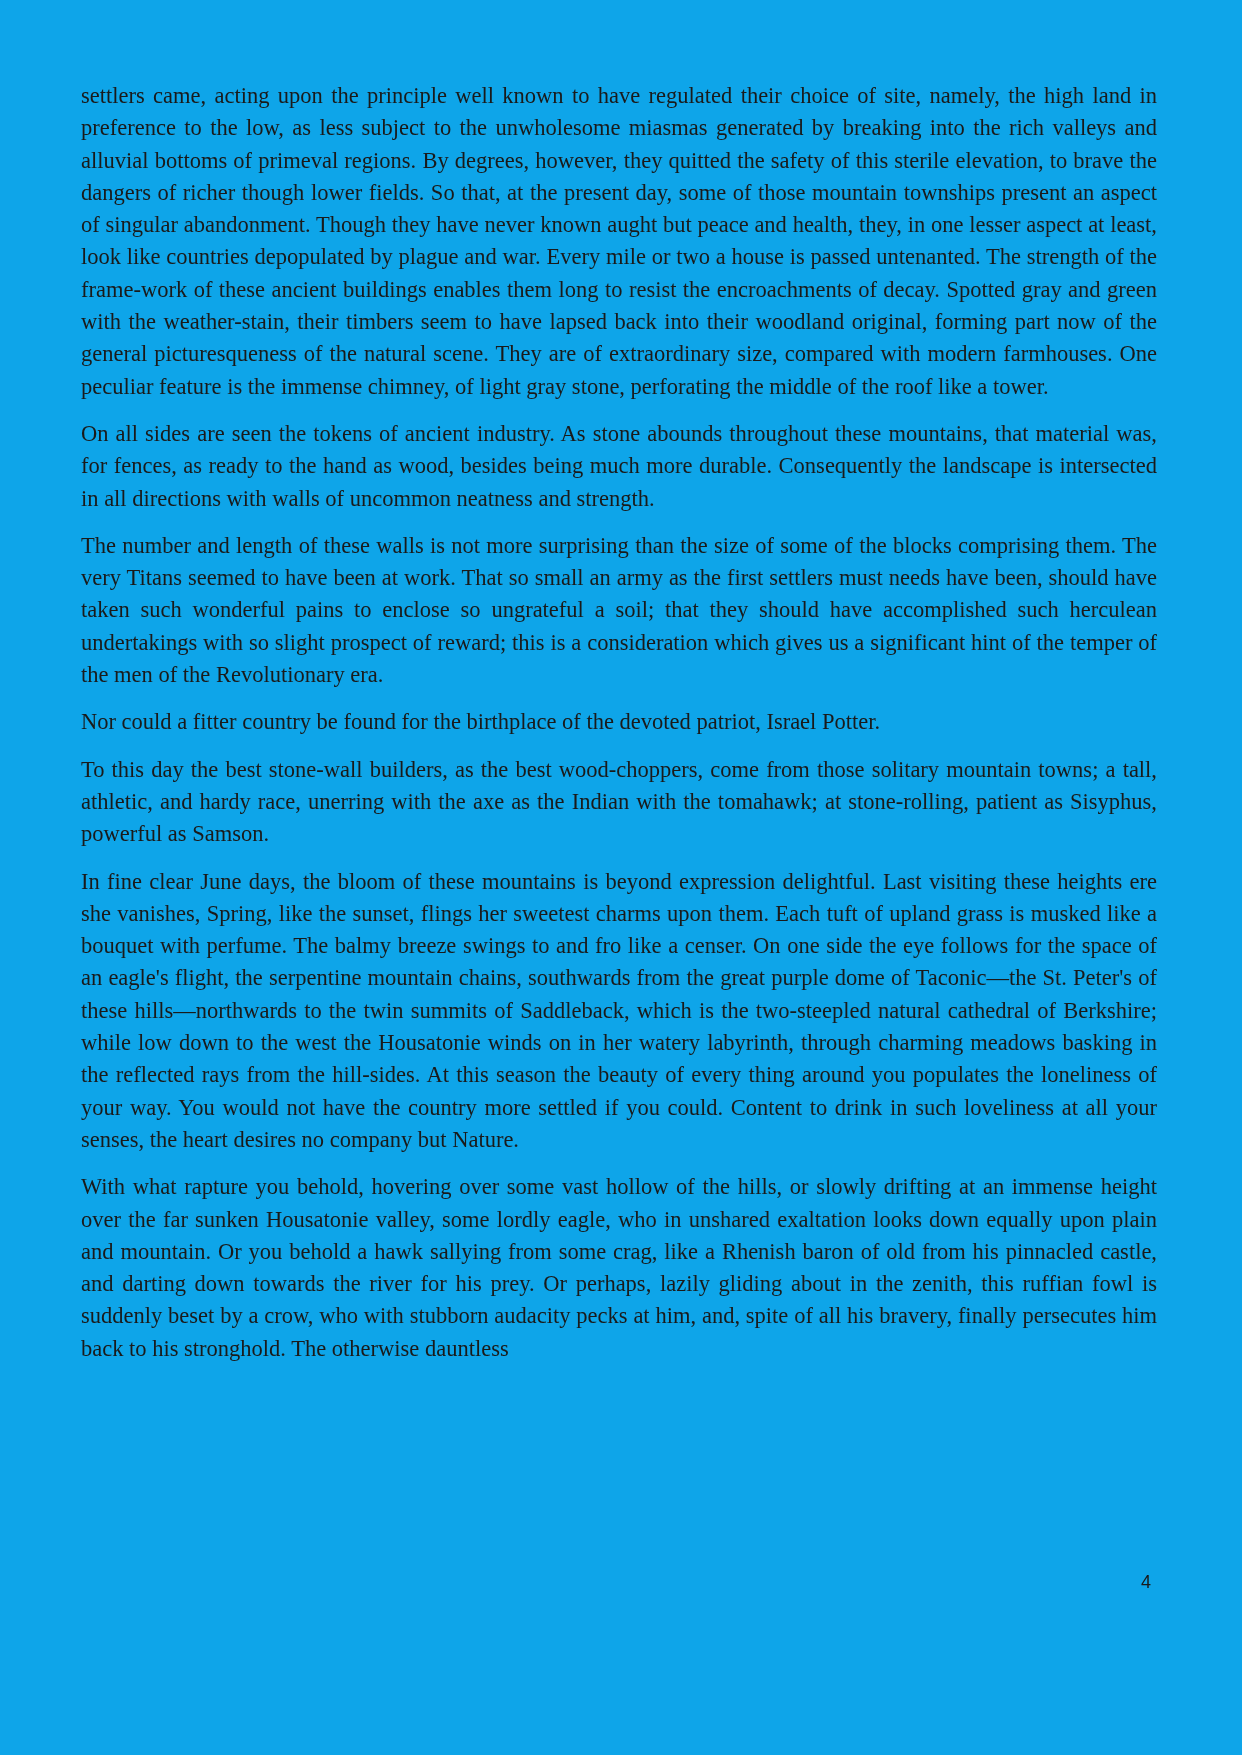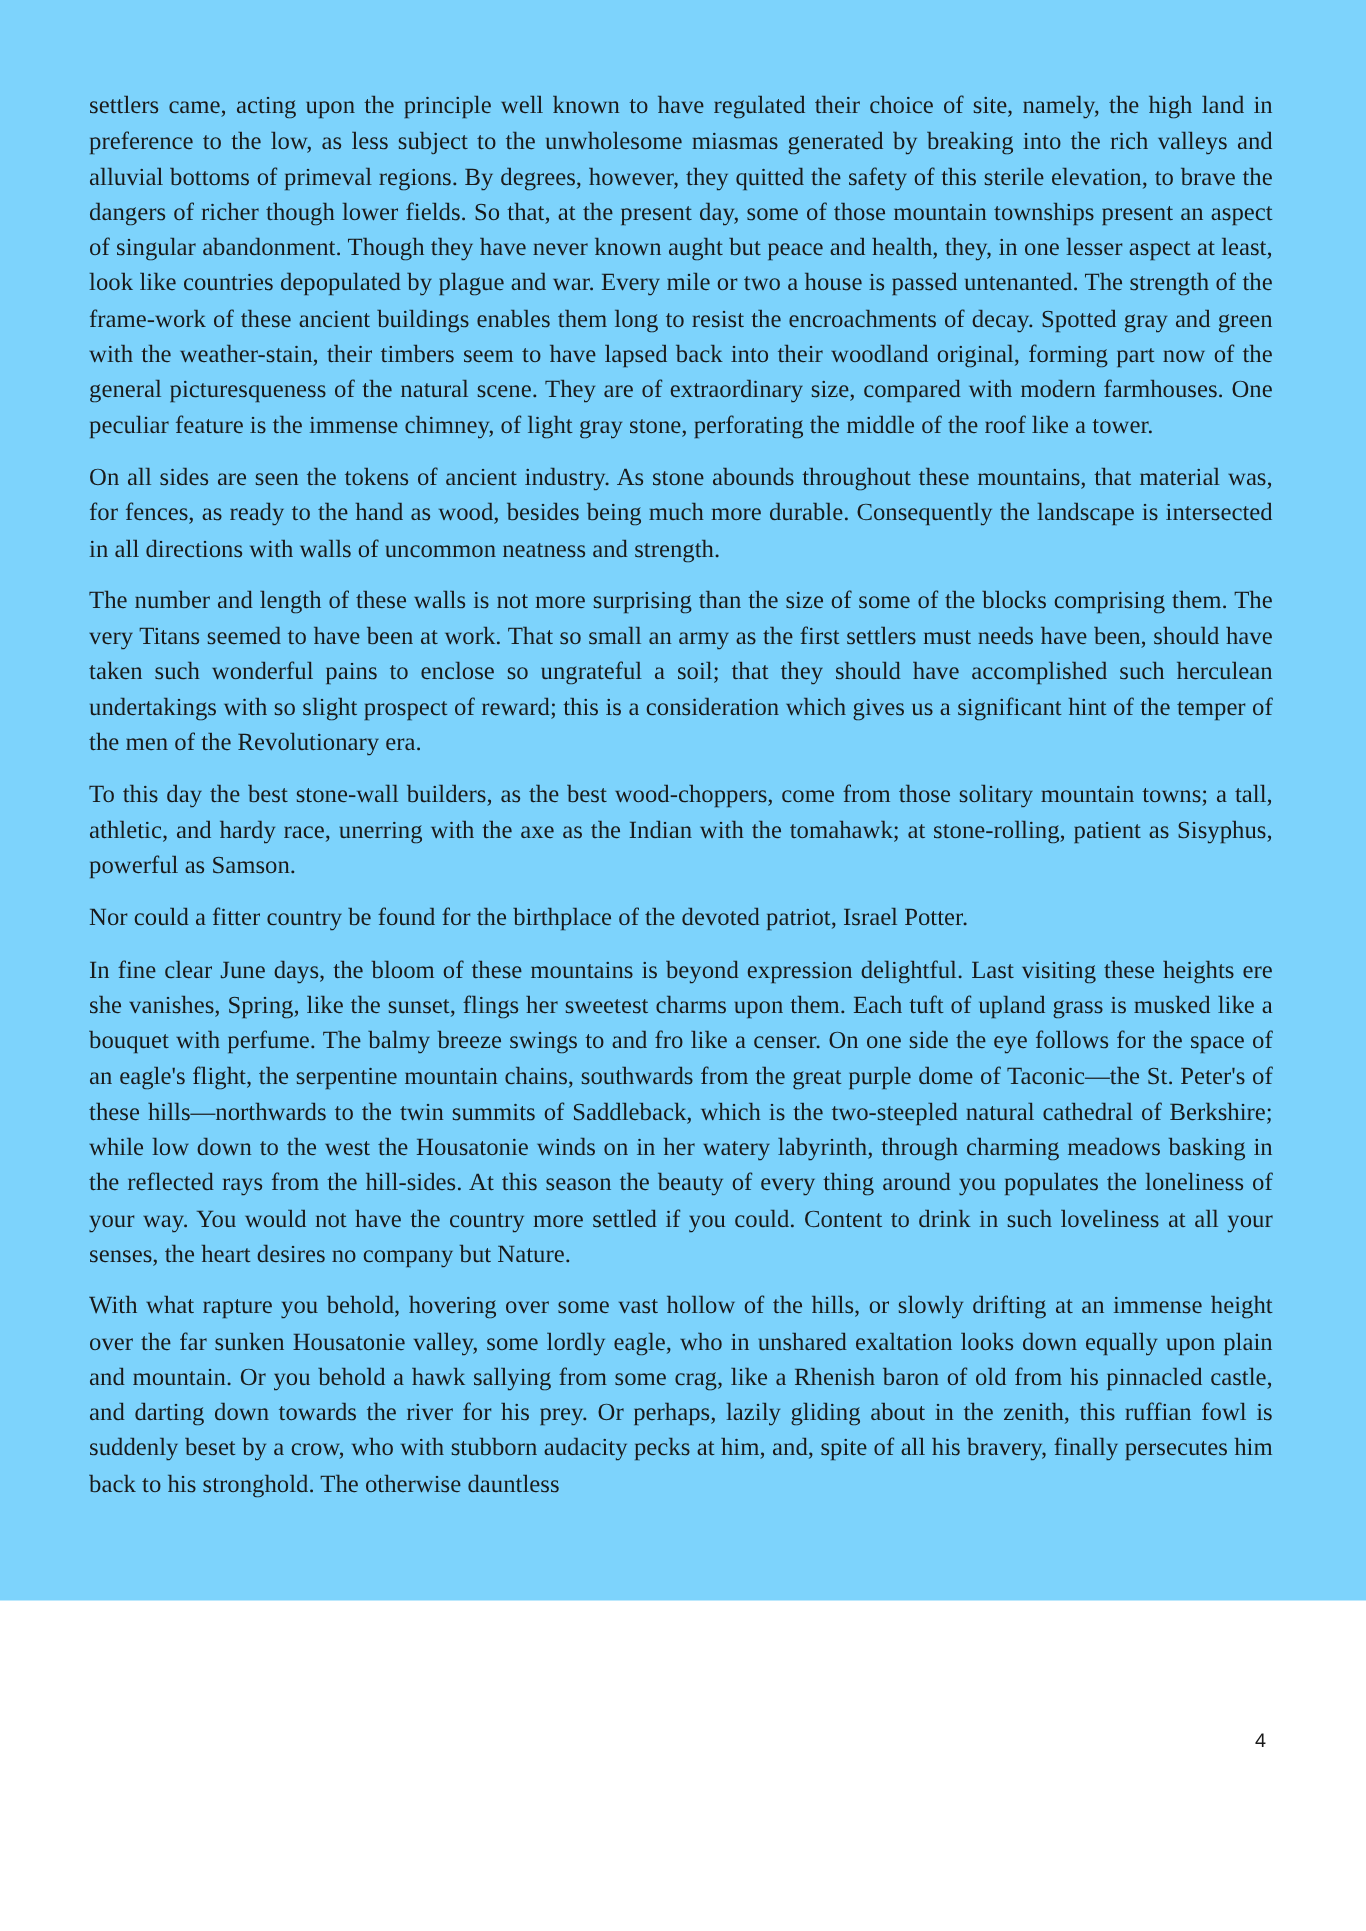--- a/index.html
+++ b/index.html
@@ -11,22 +11,22 @@
     width: 1242px;
     height: 1755px;
     position: relative;
     overflow: hidden;
   }
   .page {
     position: absolute;
     left: 0;
     top: 0;
     width: 1242px;
-    height: 1455px;
-    background: #7dd3fc;
+    height: 1755px;
+    background: #0ea5e9;
   }
   .body-text {
     position: absolute;
     left: 81px;
     top: 80px;
     width: 1076px;
     font-family: "Liberation Serif", "DejaVu Serif", serif;
     font-size: 22.5px;
     line-height: 32.3px;
     color: #1a1a1a;
@@ -49,19 +49,19 @@
   }
 </style>
 </head>
 <body>
 
 <div class="page">
   <div class="body-text">
     <p>settlers came, acting upon the principle well known to have regulated their choice of site, namely, the high land in preference to the low, as less subject to the unwholesome miasmas generated by breaking into the rich valleys and alluvial bottoms of primeval regions. By degrees, however, they quitted the safety of this sterile elevation, to brave the dangers of richer though lower fields. So that, at the present day, some of those mountain townships present an aspect of singular abandonment. Though they have never known aught but peace and health, they, in one lesser aspect at least, look like countries depopulated by plague and war. Every mile or two a house is passed untenanted. The strength of the frame-work of these ancient buildings enables them long to resist the encroachments of decay. Spotted gray and green with the weather-stain, their timbers seem to have lapsed back into their woodland original, forming part now of the general picturesqueness of the natural scene. They are of extraordinary size, compared with modern farmhouses. One peculiar feature is the immense chimney, of light gray stone, perforating the middle of the roof like a tower.</p>
     <p>On all sides are seen the tokens of ancient industry. As stone abounds throughout these mountains, that material was, for fences, as ready to the hand as wood, besides being much more durable. Consequently the landscape is intersected in all directions with walls of uncommon neatness and strength.</p>
     <p>The number and length of these walls is not more surprising than the size of some of the blocks comprising them. The very Titans seemed to have been at work. That so small an army as the first settlers must needs have been, should have taken such wonderful pains to enclose so ungrateful a soil; that they should have accomplished such herculean undertakings with so slight prospect of reward; this is a consideration which gives us a significant hint of the temper of the men of the Revolutionary era.</p>
+    <p>Nor could a fitter country be found for the birthplace of the devoted patriot, Israel Potter.</p>
     <p>To this day the best stone-wall builders, as the best wood-choppers, come from those solitary mountain towns; a tall, athletic, and hardy race, unerring with the axe as the Indian with the tomahawk; at stone-rolling, patient as Sisyphus, powerful as Samson.</p>
-    <p>Nor could a fitter country be found for the birthplace of the devoted patriot, Israel Potter.</p>
     <p>In fine clear June days, the bloom of these mountains is beyond expression delightful. Last visiting these heights ere she vanishes, Spring, like the sunset, flings her sweetest charms upon them. Each tuft of upland grass is musked like a bouquet with perfume. The balmy breeze swings to and fro like a censer. On one side the eye follows for the space of an eagle's flight, the serpentine mountain chains, southwards from the great purple dome of Taconic—the St. Peter's of these hills—northwards to the twin summits of Saddleback, which is the two-steepled natural cathedral of Berkshire; while low down to the west the Housatonie winds on in her watery labyrinth, through charming meadows basking in the reflected rays from the hill-sides. At this season the beauty of every thing around you populates the loneliness of your way. You would not have the country more settled if you could. Content to drink in such loveliness at all your senses, the heart desires no company but Nature.</p>
     <p>With what rapture you behold, hovering over some vast hollow of the hills, or slowly drifting at an immense height over the far sunken Housatonie valley, some lordly eagle, who in unshared exaltation looks down equally upon plain and mountain. Or you behold a hawk sallying from some crag, like a Rhenish baron of old from his pinnacled castle, and darting down towards the river for his prey. Or perhaps, lazily gliding about in the zenith, this ruffian fowl is suddenly beset by a crow, who with stubborn audacity pecks at him, and, spite of all his bravery, finally persecutes him back to his stronghold. The otherwise dauntless</p>
   </div>
   <div class="page-number">4</div>
 </div>
 
 </body></html>

